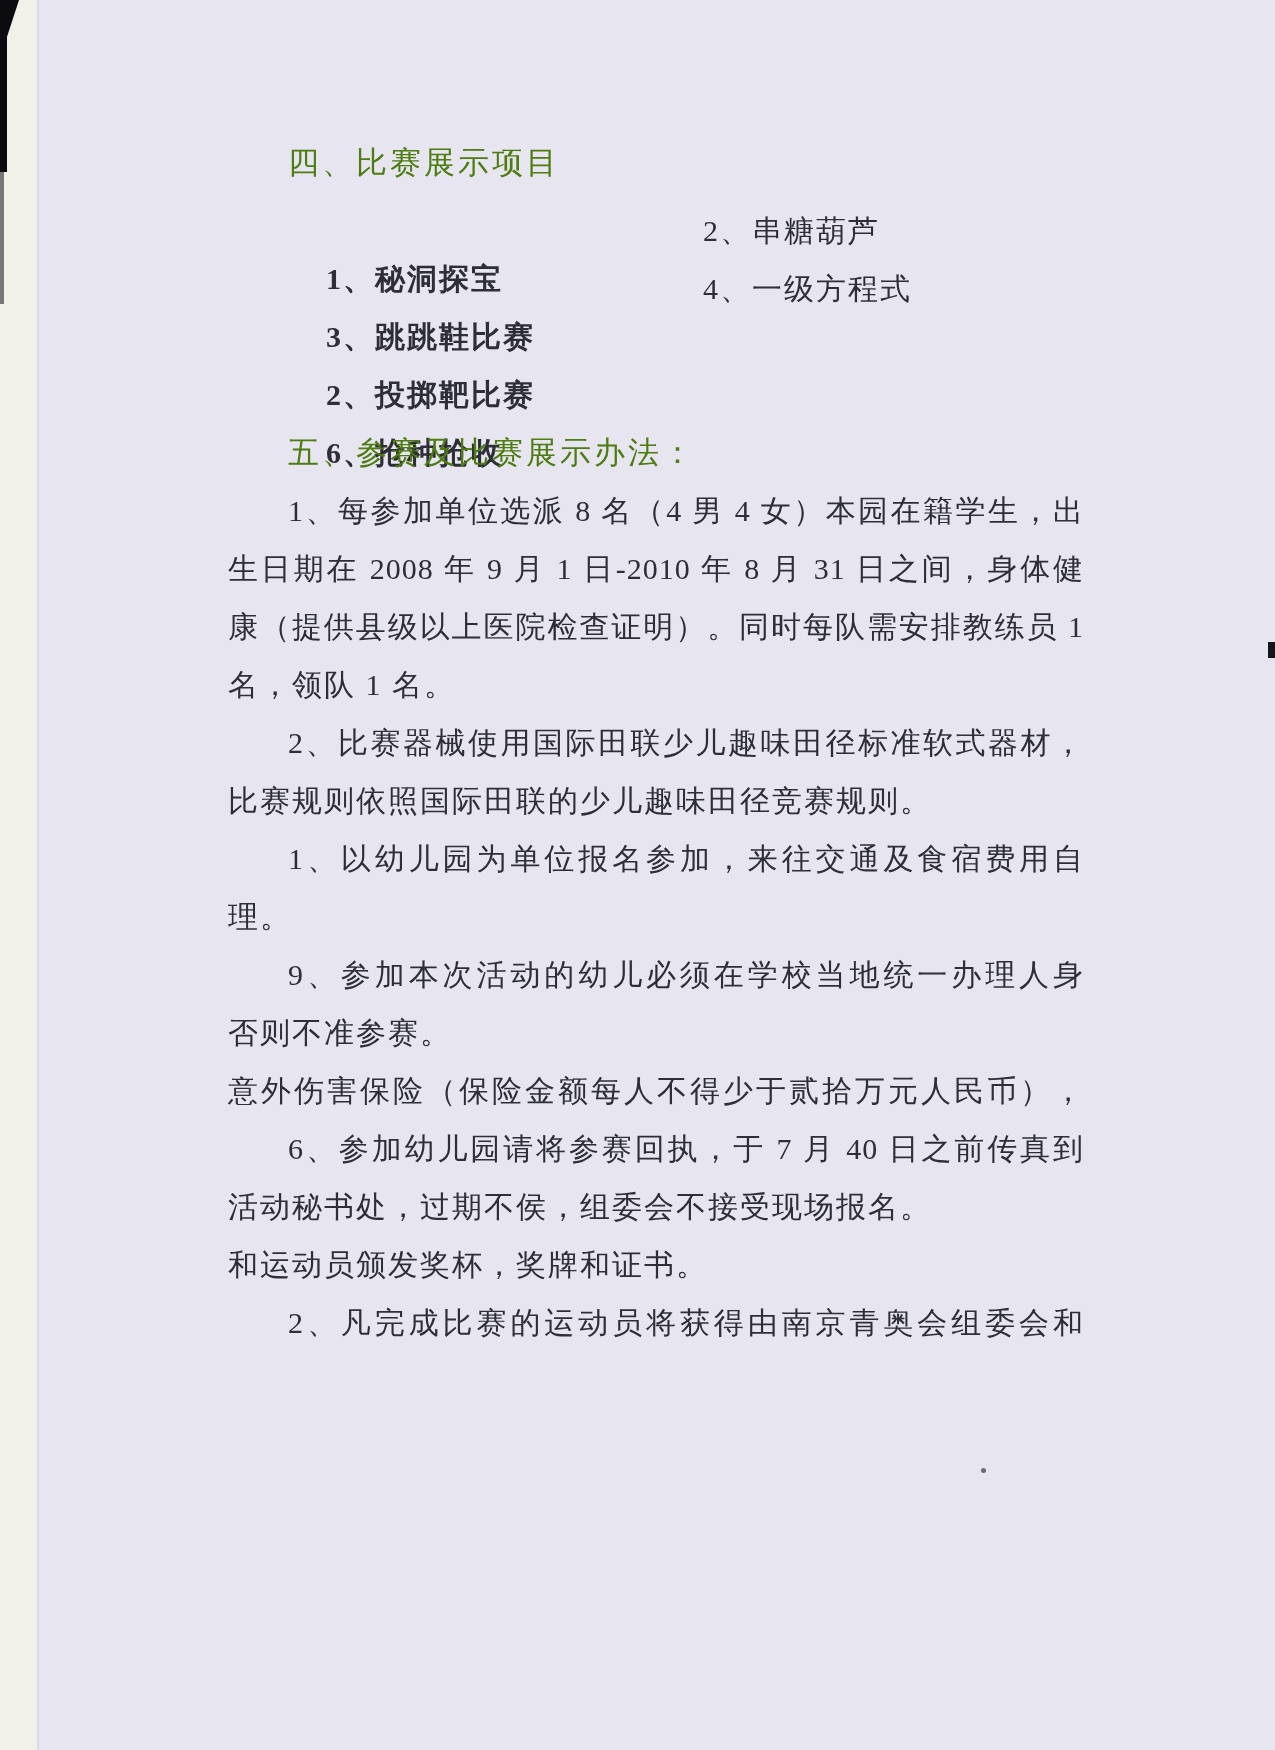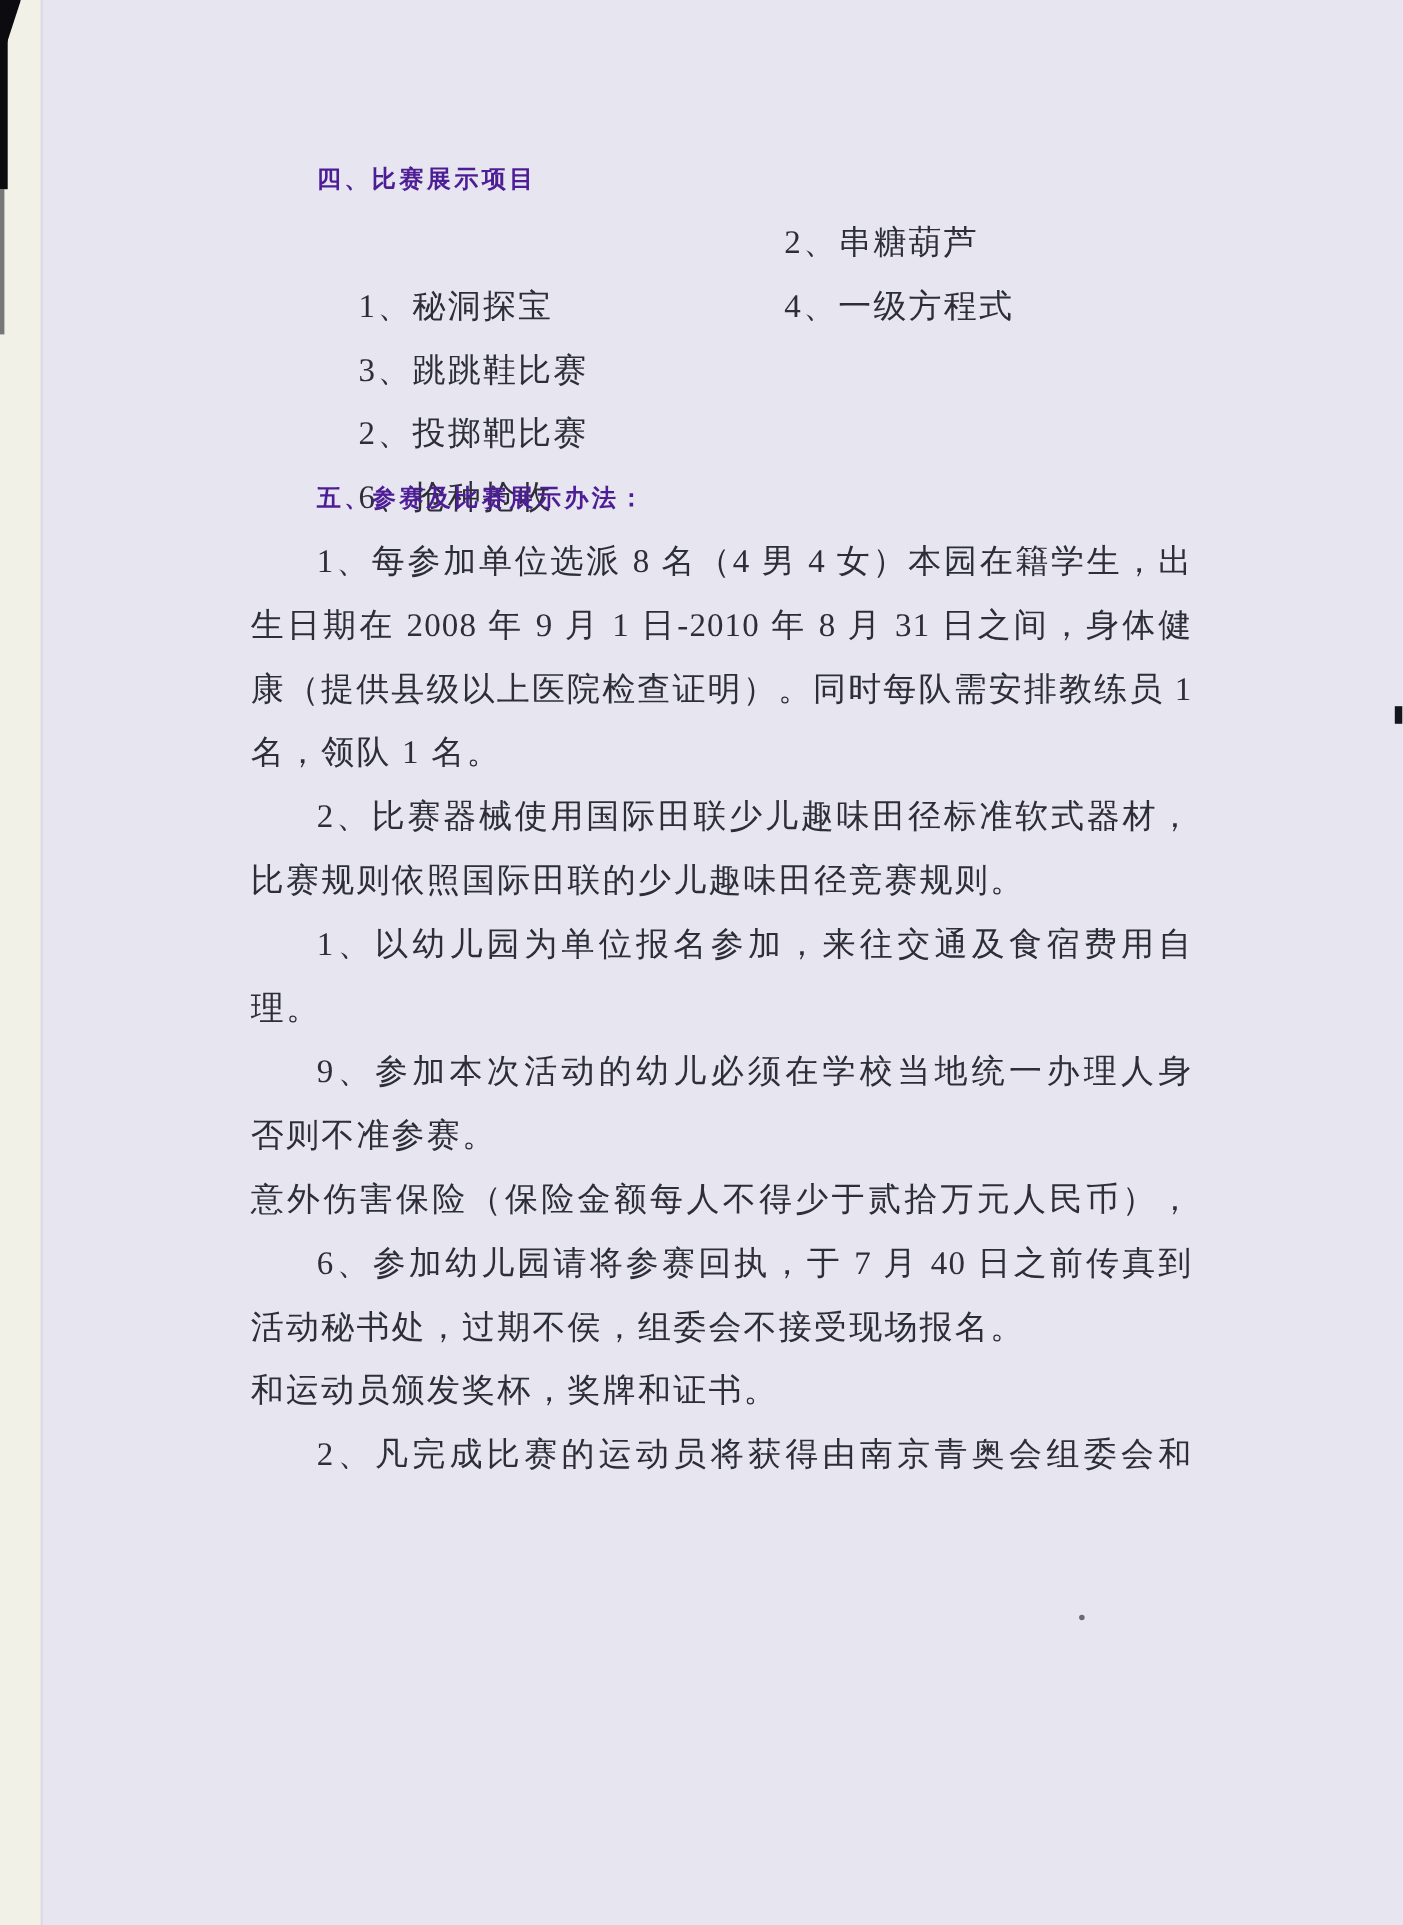--- a/index.html
+++ b/index.html
@@ -63,27 +63,27 @@
   .ind { padding-left:60px; }
   .j {
     white-space:normal;
     text-align:justify;
     text-align-last:justify;
     text-justify:inter-character;
     letter-spacing:1px;
   }
   .h {
     font-family:"Liberation Sans","DejaVu Sans",sans-serif;
-    font-weight:700;
-    font-size:22px;
-    color:#4c1d95;
+    font-weight:400;
+    font-size:31px;
+    color:#4d7c0f;
     letter-spacing:3px;
   }
-  .c1 { display:inline-block; }
-  .c2 { position:absolute; left:475px; top:0;margin-left:10px; }
+  .c1 { display:inline-block;font-weight:bold; }
+  .c2 { position:absolute; left:475px; top:10px; }
 </style>
 </head>
 <body>
 
 <div class="scan-strip"></div>
 <div class="scan-strip-shadow"></div>
 <div class="scan-edge-top"></div>
 <div class="scan-edge-corner"></div>
 <div class="scan-edge-lower"></div>
 <div class="scan-dash-right"></div>

